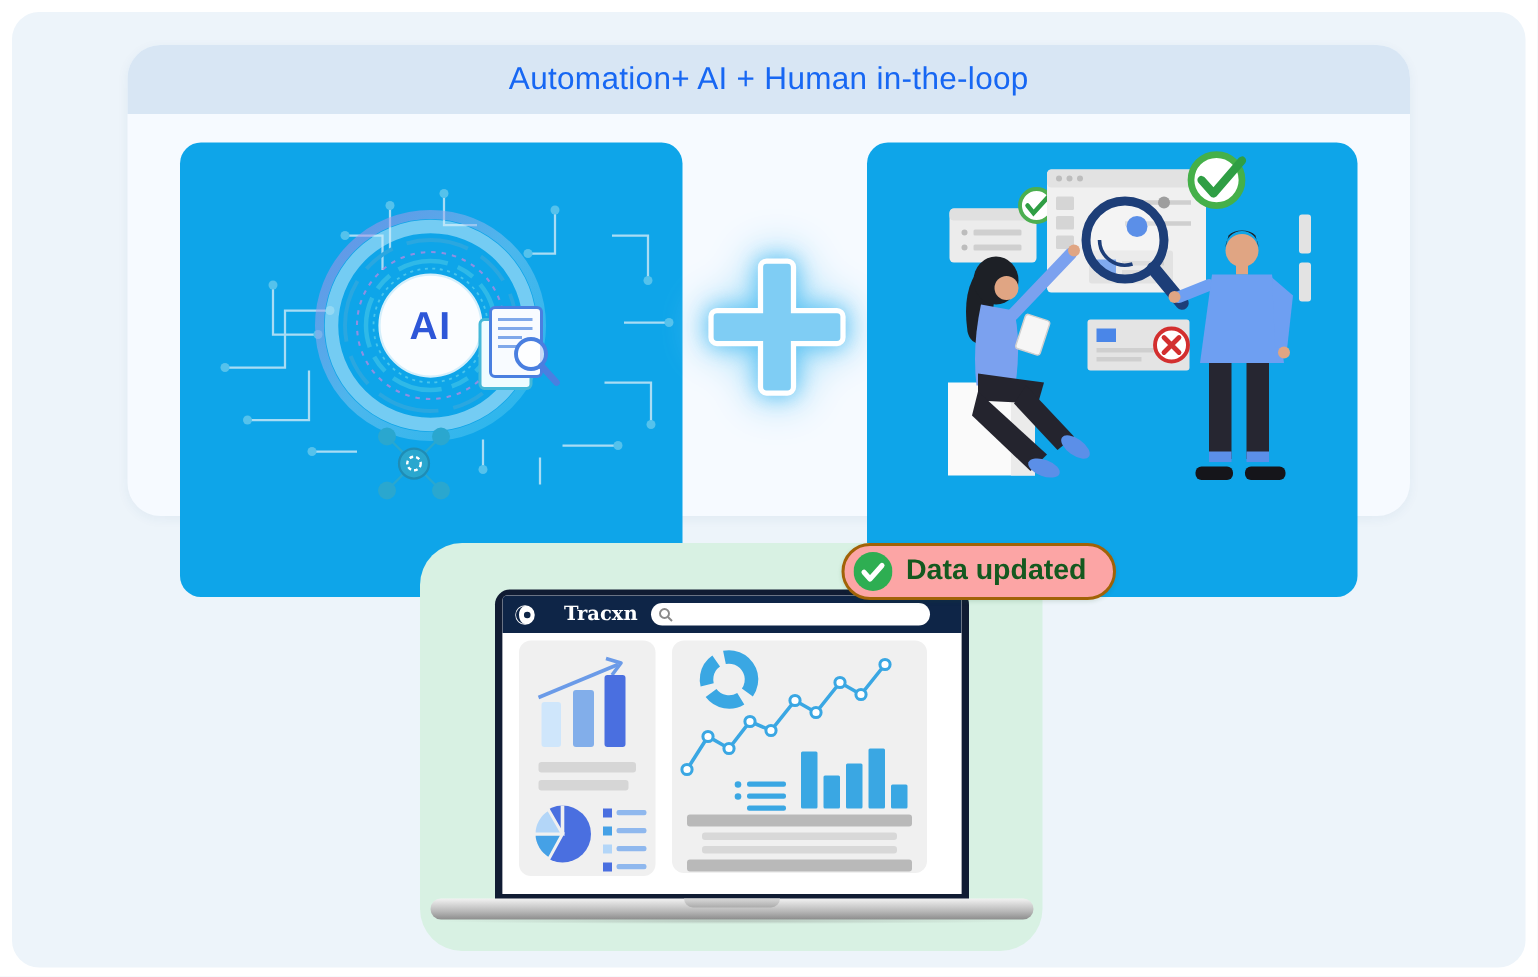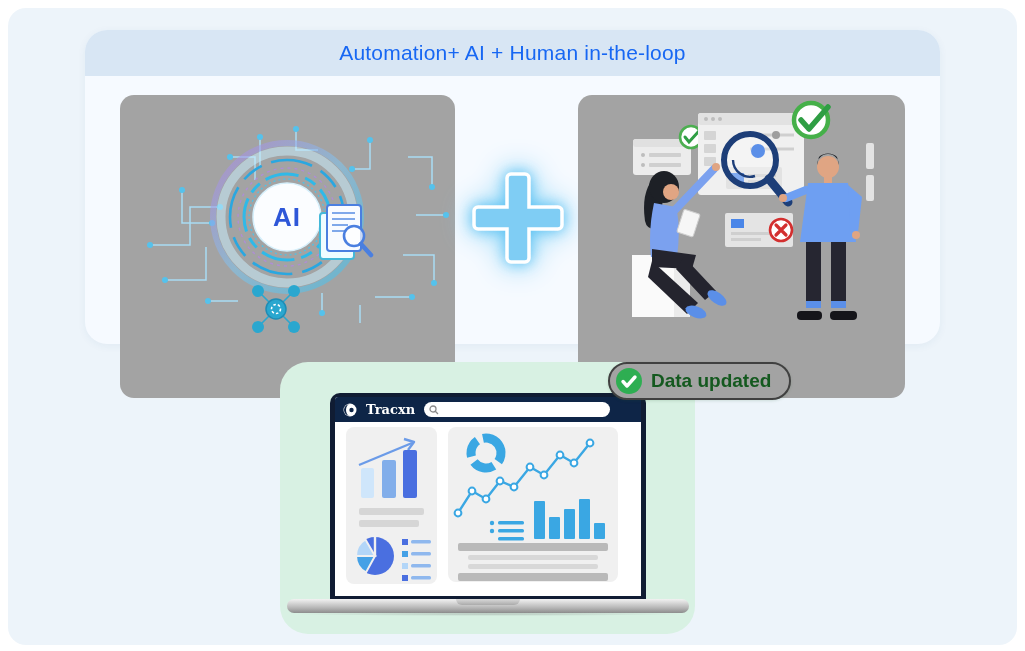--- a/index.html
+++ b/index.html
@@ -24,59 +24,59 @@
   .banner {
     height: 46px; background: #d8e6f4;
     border-radius: 22px 22px 0 0;
     display: flex; align-items: center; justify-content: center;
   }
   .banner-title {
     color: #1767f3; font-size: 21px; font-weight: normal; letter-spacing: 0.2px;
   }
   .panel {
     position: absolute; top: 65px; height: 303px;
-    background: #a3a3a3; border-radius: 14px; overflow: hidden; text-decoration: underline;
+    background: #0ea5e9; border-radius: 14px; overflow: hidden; text-decoration: underline;
   }
   .panel-left  { left: 35px;  width: 335px; }
   .panel-right { left: 493px; width: 327px; }
   .plus-wrap {
     position: absolute; left: 381px; top: 136px; width: 104px; height: 104px;
     filter: drop-shadow(0 0 7px #5ec2f3) drop-shadow(0 0 14px #8ed6f7);
   }
   
   .bottom-card {
     position: absolute; left: 272px; top: 354px;
     width: 415px; height: 272px;
     background: #d8f1e3; border-radius: 28px;
   }
   .badge {
-    position: absolute; left: 600px; top: 354px; height: 38px;
+    position: absolute; left: 553px; top: 354px; height: 38px;
     display: flex; align-items: center; gap: 9px;
-    background: #a3a3a3; border: 2px solid #404040; border-radius: 22px;
+    background: #fca5a5; border: 2px solid #a16207; border-radius: 22px;
     padding: 0 18px 0 6px; z-index: 6;
     box-shadow: 0 1px 3px rgba(30,90,40,0.15);
   }
   .badge-check { width: 26px; height: 26px; flex: 0 0 auto; }
   .badge-label { color: #14591f; font-size: 19px; font-weight: bold; }
   
   .laptop-screen {
     position: absolute; left: 322px; top: 385px;
     width: 316px; height: 207px;
     background: #101c33; border-radius: 10px 10px 0 0;
     padding: 4px 5px 4px 5px; z-index: 2;
   }
   .screen-inner {
     width: 100%; height: 199px; background: #ffffff;
     border-radius: 3px 3px 0 0; overflow: hidden; position: relative;
   }
   .navbar {
     height: 25px; background: #0e2547;
     display: flex; align-items: center; padding: 0 8px; gap: 9px;
   }
-  .logo { display: flex; align-items: center; gap: 9px; }
+  .logo { display: flex; align-items: center; gap: 19px; }
   .logo-text {
     color: #ffffff; font-family: "DejaVu Serif", serif;
     font-weight: bold; font-size: 13px;
   }
   .search-pill {
     width: 186px; height: 15px; background: #ffffff; border-radius: 9px;
     display: flex; align-items: center; padding: 0 5px; gap: 3px;
   }
   .screen-body { position: relative; height: 174px; background: #ffffff; }
   .mini-card {

